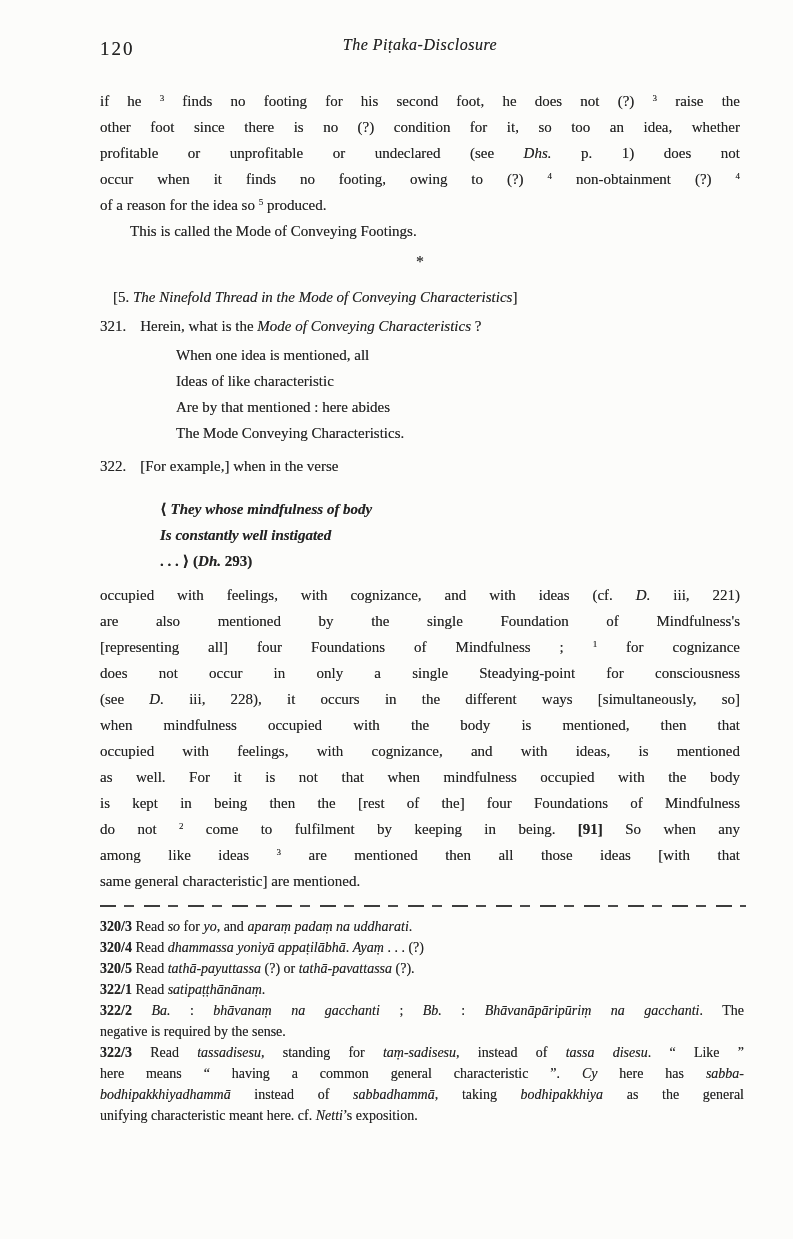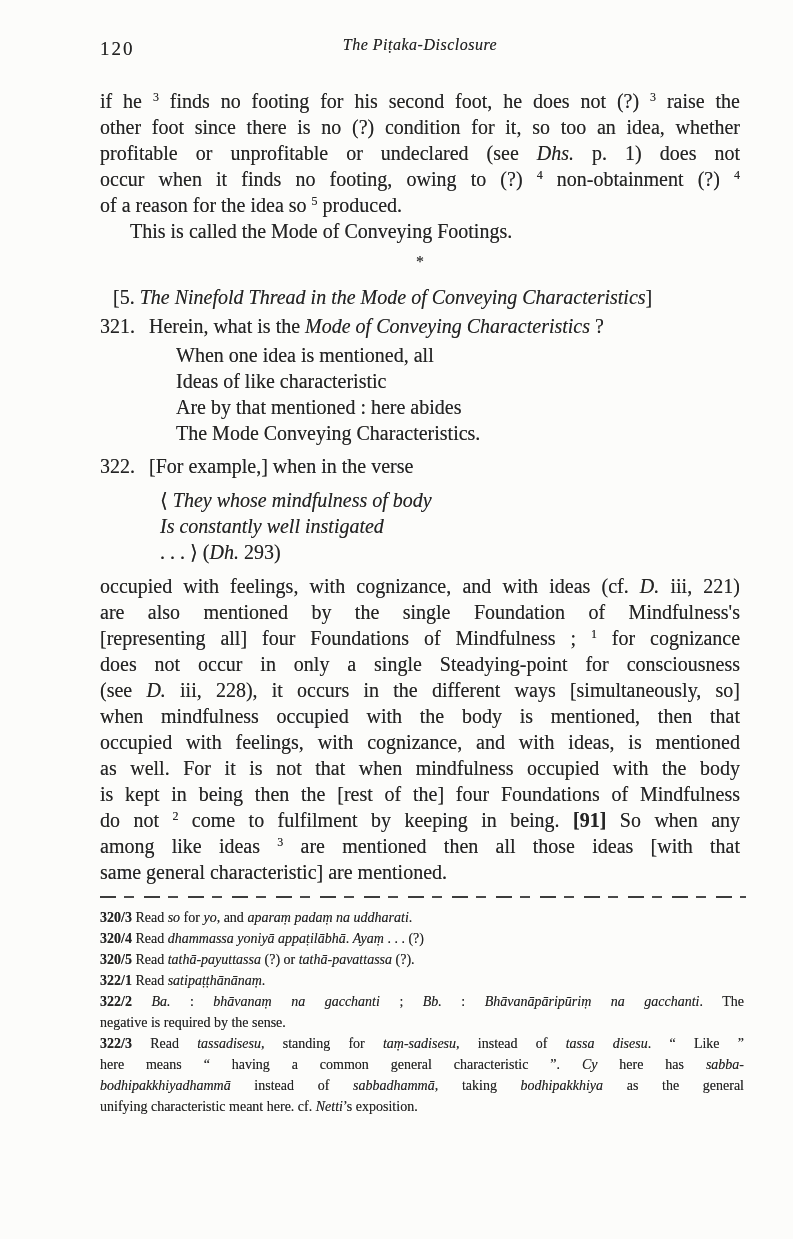--- a/index.html
+++ b/index.html
@@ -24,34 +24,34 @@
   .pagenum {
     position: absolute; left: 0; top: 2px;
     font-size: 19px; letter-spacing: 2px;
   }
   .runhead {
     position: absolute; left: 0; right: 0; top: 0;
     text-align: center; font-style: italic; font-size: 16px;
     letter-spacing: 0.5px;
   }
   
-  .block { font-size: 20px; line-height: 26px; }
+  .block { font-size: 15px; line-height: 26px; }
   .line { white-space: normal; }
   .jl { text-align: justify; text-align-last: justify; }
   .it  { font-style: italic; }
   .bd  { font-weight: bold; }
   .sup { font-size: 0.60em; vertical-align: 0.55em; line-height: 0; }
   .num { display: inline-block; margin-right: 14px; }
 
   .b-para-indent .line { text-indent: 30px; }
   .b-star { text-align: center; font-size: 16px; margin: 5px 0 9px; color: #333; }
   .b-heading { padding-left: 13px; margin: 4px 0 3px; }
   .b-numpara { margin: 3px 0 3px; }
   .b-verse  { padding-left: 76px; margin: 1px 0 7px; }
-  .b-verse2 { padding-left: 60px; margin: 8px 0 8px; }
+  .b-verse2 { padding-left: 60px; margin: 17px 0 8px; font-weight: bold; }
 
   .b-rule {
     height: 2px;
     margin: 11px -6px 9px 0;
     background: repeating-linear-gradient(to right,
       #3c3c3c 0px, #3c3c3c 16px,
       transparent 16px, transparent 24px,
       #4a4a4a 24px, #4a4a4a 34px,
       transparent 34px, transparent 44px);
     background-size: 44px 2px;

